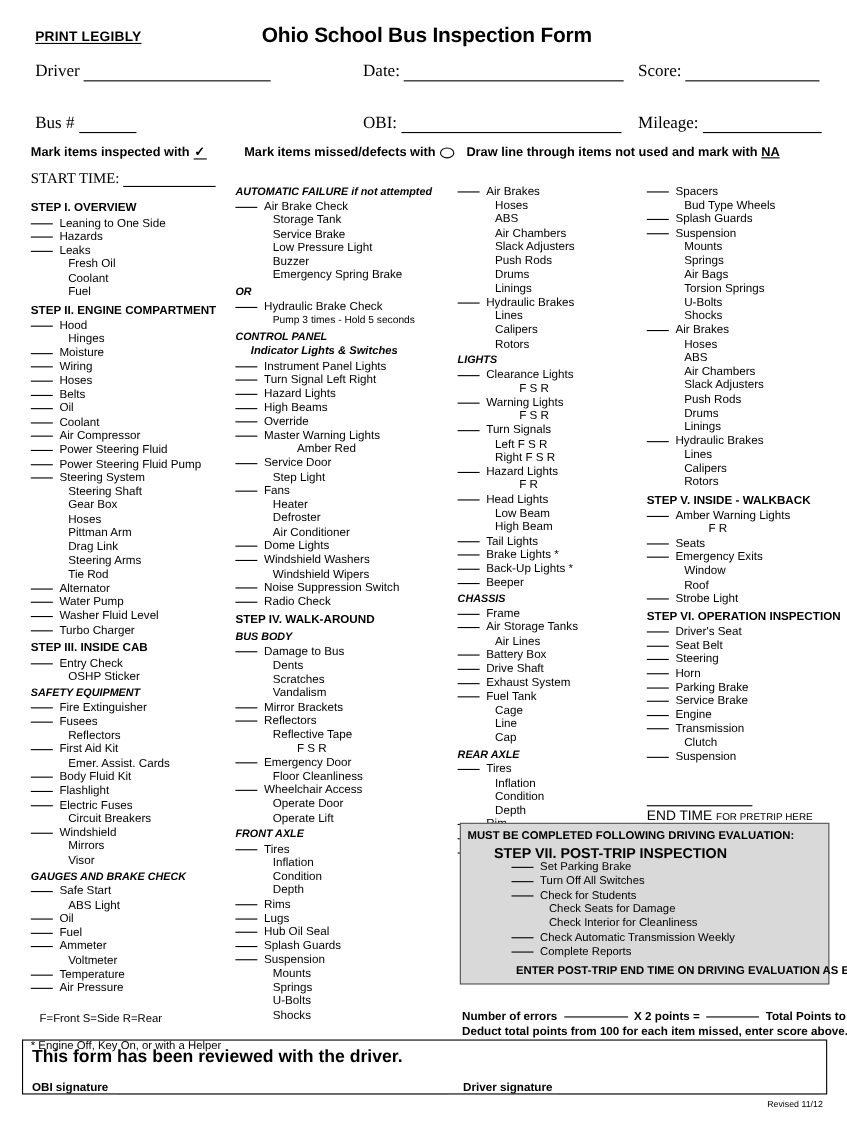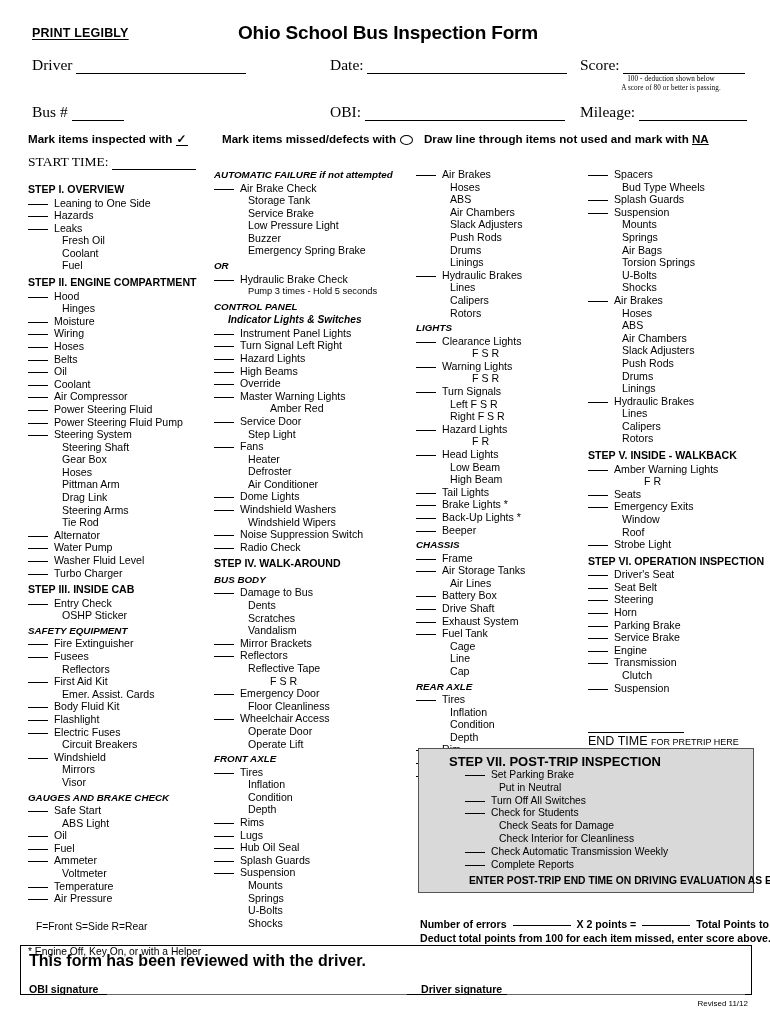--- a/index.html
+++ b/index.html
@@ -318,24 +318,20 @@
       <span class="rule" style="width:200px;"></span>
     </div>
     <div class="hdr-cell" style="left:306px; top:47px;">
       <span class="f-label">OBI:</span>
       <span class="rule" style="width:200px;"></span>
     </div>
 
     <div class="hdr-cell" style="left:556px; top:0;">
       <span class="f-label">Score:</span>
       <span class="rule" style="width:122px;"></span>
-      <div class="tiny-note" style="width:190px; margin-left:-4px; margin-top:1px;">
-        <div>100 - deduction shown below</div>
-        <div>A score of 80 or better is passing.</div>
-      </div>
     </div>
     <div class="hdr-cell" style="left:556px; top:47px;">
       <span class="f-label">Mileage:</span>
       <span class="rule" style="width:108px;"></span>
     </div>
   </div>
 
   <div class="legend">
     <span style="position:absolute; left:4px;">
       <span>Mark items inspected with</span>
@@ -621,24 +617,24 @@
         <div class="time-rule"></div>
         <div class="time-lbl">
           <span>TOTAL TIME</span>
           <small>FOR PRETRIP</small>
         </div>
       </div>
     </div>
   </div>
 
   <div class="posttrip">
+    <div class="pt-head">MUST BE COMPLETED FOLLOWING DRIVING EVALUATION:</div>
     <div class="pt-sub">STEP VII. POST-TRIP INSPECTION</div>
     <div>
         <div class="pt-line"><span class="blank"></span><span>Set Parking Brake</span></div>
-        <div class="pt-line"><span class="nb"></span><span style="padding-left: 8px;">Put in Neutral</span></div>
         <div class="pt-line"><span class="blank"></span><span>Turn Off All Switches</span></div>
         <div class="pt-line"><span class="blank"></span><span>Check for Students</span></div>
         <div class="pt-line"><span class="nb"></span><span style="padding-left: 8px;">Check Seats for Damage</span></div>
         <div class="pt-line"><span class="nb"></span><span style="padding-left: 8px;">Check Interior for Cleanliness</span></div>
         <div class="pt-line"><span class="blank"></span><span>Check Automatic Transmission Weekly</span></div>
         <div class="pt-line"><span class="blank"></span><span>Complete Reports</span></div>
       </div>
     <div class="pt-foot">ENTER POST-TRIP END TIME ON DRIVING EVALUATION AS END TIME</div>
   </div>
 

